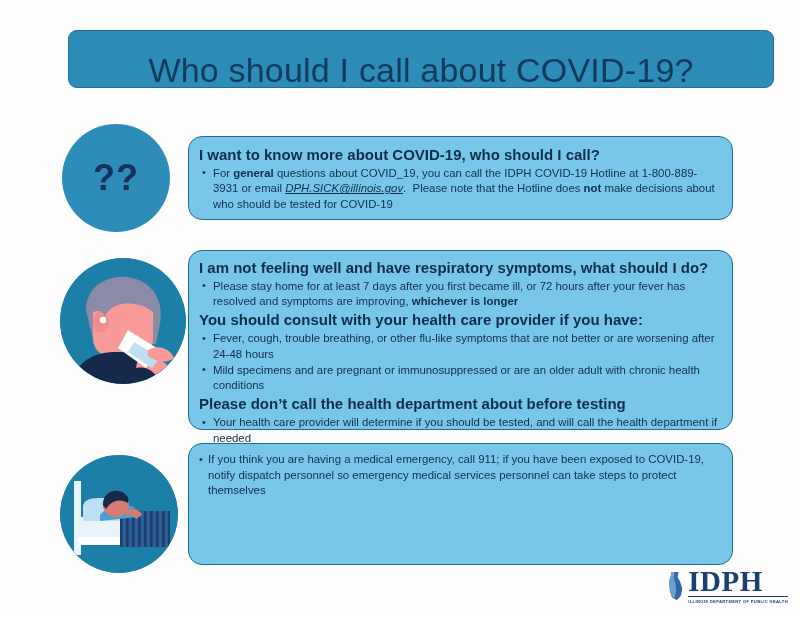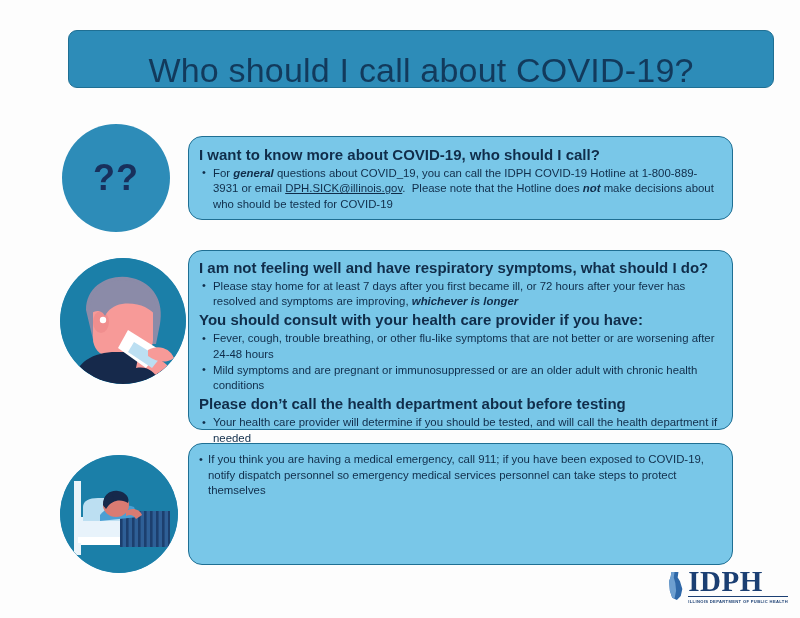--- a/index.html
+++ b/index.html
@@ -95,24 +95,25 @@
     content: "\2022";
     position: absolute;
     left: 3px;
     top: -0.5px;
     font-size: 11px;
     color: #102d4a;
   }
   ul.bullets.tight li { padding-left: 9px; }
   ul.bullets.tight li::before { left: 0px; }
 
-  .b { font-weight: bold; font-style: italic; }
+  .b { font-weight: bold; }
   .link {
     text-decoration: underline;
     color: #102d4a;
+    font-style: italic;
   }
 
   
   #block1 .circle {
     left: 62px;
     top: 124px;
     width: 108px;
     height: 108px;
     display: flex;
     align-items: center;
@@ -268,21 +269,21 @@
     <div class="panel">
       <div class="heading">I am not feeling well and have respiratory symptoms, what should I do?</div>
       <ul class="bullets">
         <li>
           Please stay home for at least 7 days after you first became ill, or 72 hours after your fever has resolved and symptoms are improving, <span class="b">whichever is longer</span>
         </li>
       </ul>
       <div class="heading">You should consult with your health care provider if you have:</div>
       <ul class="bullets">
         <li>Fever, cough, trouble breathing, or other flu-like symptoms that are not better or are worsening after 24-48 hours</li>
-        <li>Mild symptoms and are pregnant or immunosuppressed or are an older adult with chronic health conditions</li>
+        <li>Mild specimens and are pregnant or immunosuppressed or are an older adult with chronic health conditions</li>
       </ul>
       <div class="heading">Please don’t call the health department about before testing</div>
       <ul class="bullets">
         <li> Your health care provider will determine if you should be tested, and will call the health department if needed</li>
         <li>Health departments do not collect specimens for COVID-19</li>
       </ul>
     </div>
   </div>
 
   <div class="block" id="block3">

